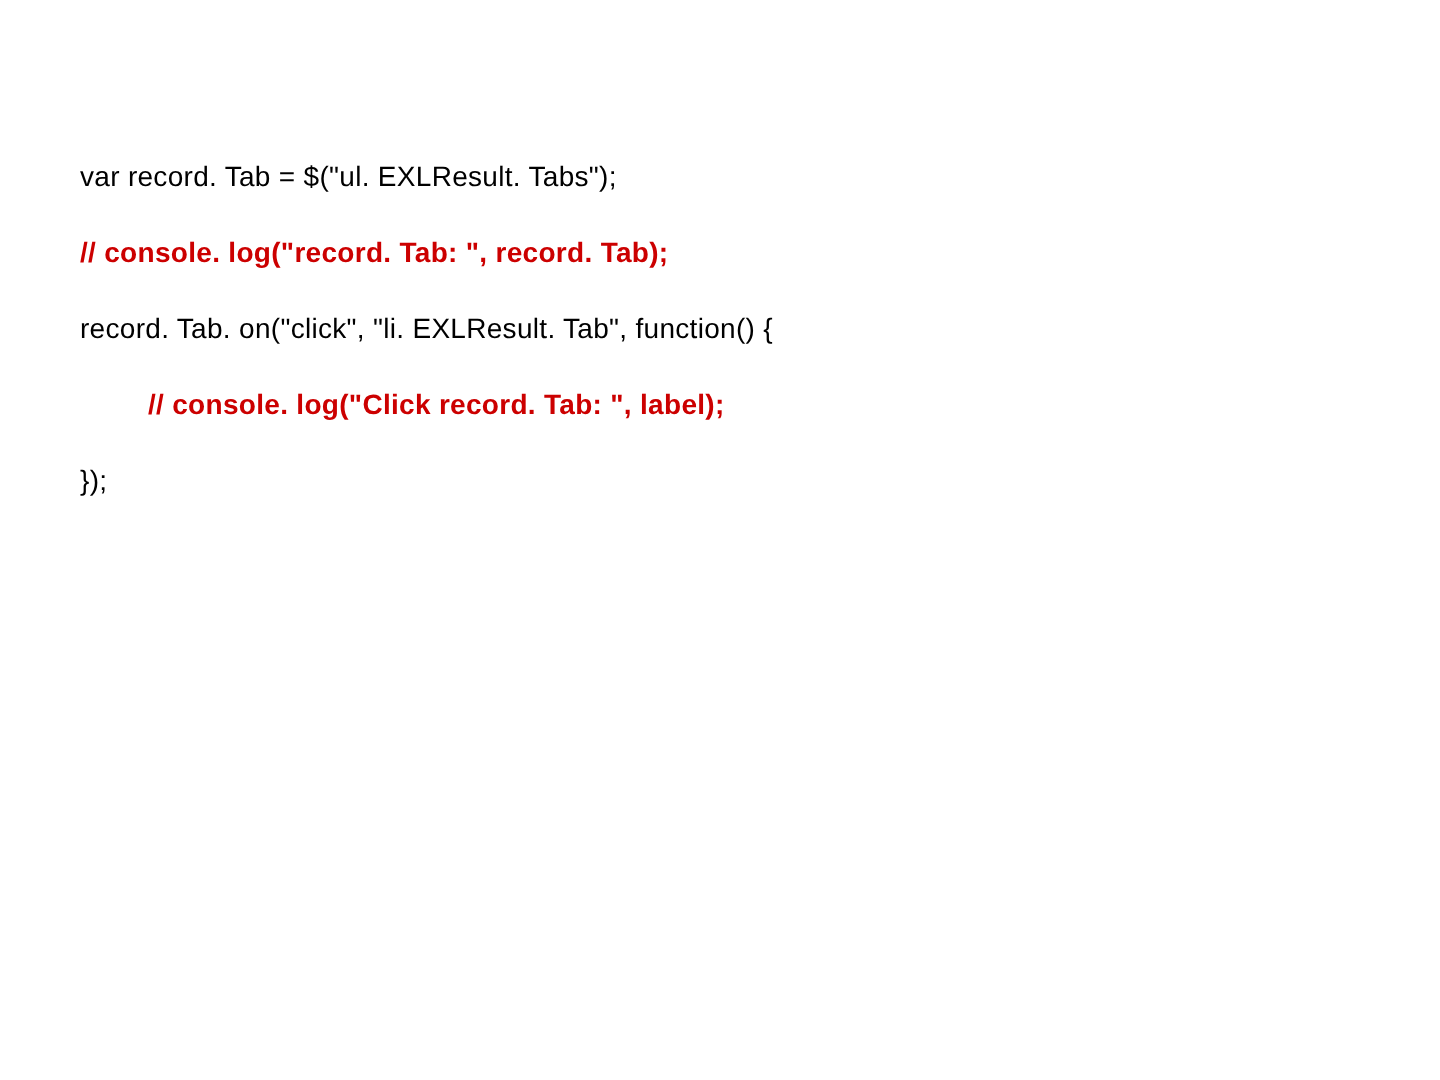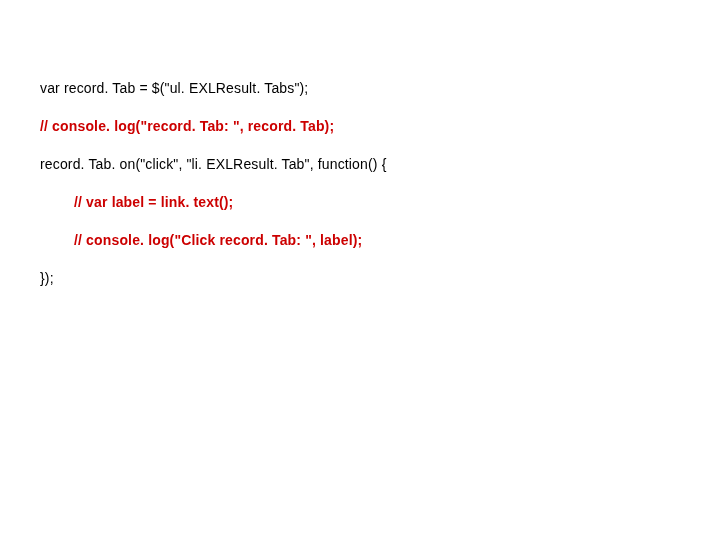--- a/index.html
+++ b/index.html
@@ -35,20 +35,19 @@
 
 <div class="slide">
 
   <div class="line">var record. Tab = $("ul. EXLResult. Tabs");</div>
 
   <div class="line red">//  console. log("record. Tab: ", record. Tab);</div>
 
   <div class="line">record. Tab. on("click", "li. EXLResult. Tab", function() {</div>
 
 
-  <div class="line indent red">// var label = link. text();</div>
 
   <div class="line indent red">// console. log("Click record. Tab: ", label);</div>
 
 
   <div class="line">});</div>
 
 </div>
 
 </body></html>

